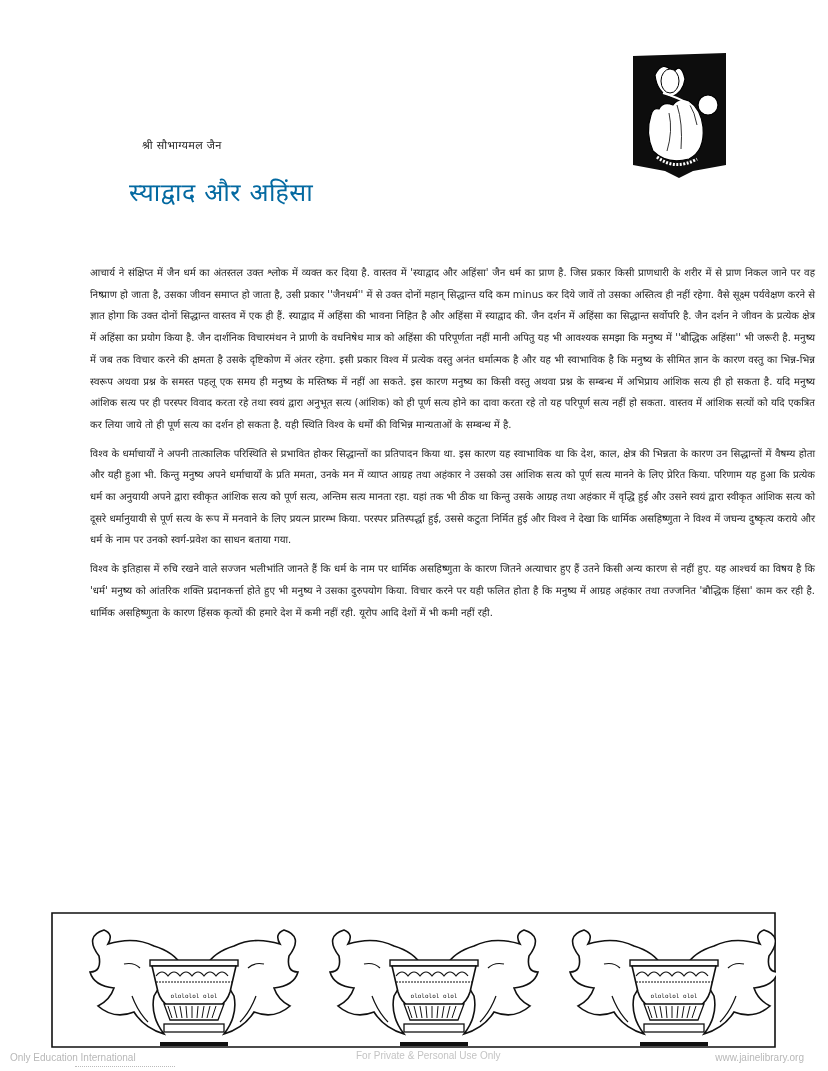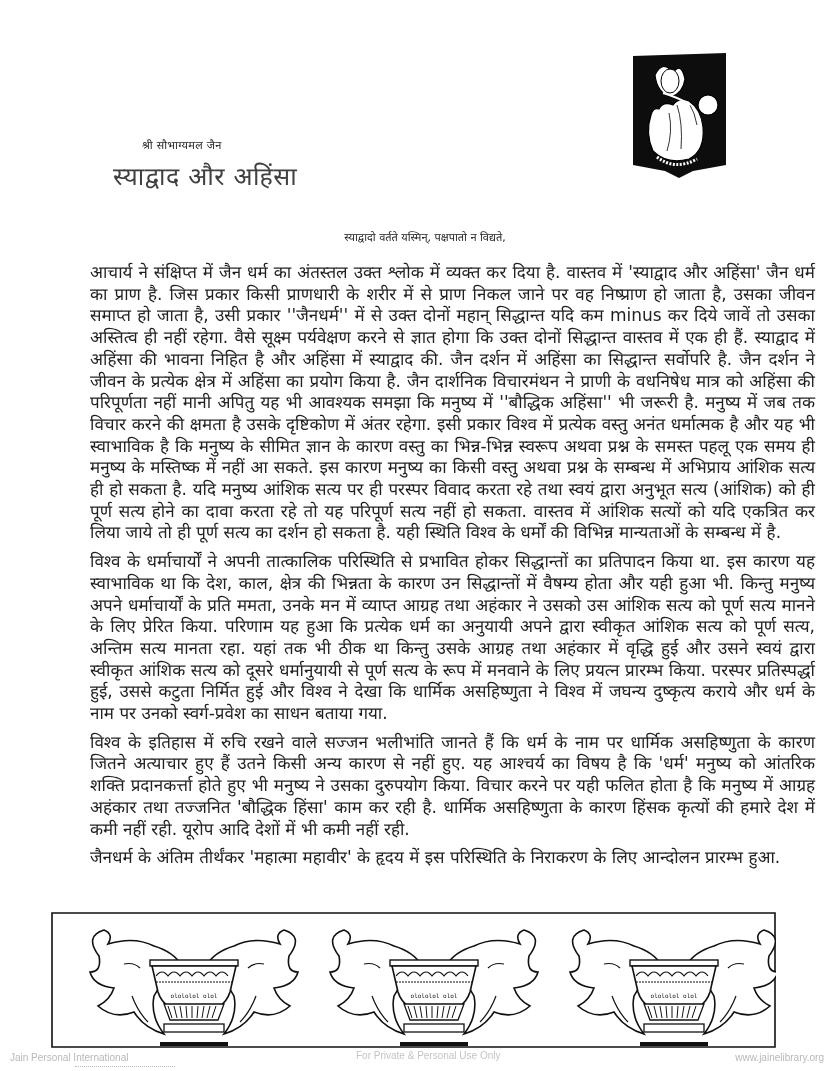--- a/index.html
+++ b/index.html
@@ -8,49 +8,49 @@
     overflow: hidden; color: #1a1a1a;
     font-family: "DejaVu Sans", sans-serif;
   }
   .byline {
     position: absolute; left: 113px; top: 137px; font-size: 11px; color: #222;
     letter-spacing: 0.3px;
     margin-left: 29px;
   }
   .title {
     position: absolute; left: 112px; top: 157px; font-size: 25px; font-weight: normal;
-    color: #404040; letter-spacing: 0.5px; margin: 1px;
+    color: #0369a1; letter-spacing: 0.5px; margin: 17px;
   }
   .emblem {
     position: absolute; left: 633px; top: 53px; width: 93px; height: 125px;
   }
   .verse {
     position: absolute; left: 200px; top: 229px; width: 450px; text-align: center;
     font-size: 11px; line-height: 18px; color: #222;
   }
   .verse div { white-space: nowrap; }
   .body-text {
     position: absolute; left: 90px; top: 262px; width: 725px;
-    font-size: 17px; line-height: 21.7px; color: #1f1f1f;
+    font-size: 10px; line-height: 21.7px; color: #1f1f1f;
   }
   .para { margin: 0 0 7px 0; text-align: justify; text-align-last: left; }
   .border-frame {
     position: absolute; left: 51px; top: 911px; width: 725px; height: 137px;
   }
   .footer-left {
     position: absolute; left: 10px; top: 1052px; font-size: 10px; color: #b8b8b8;
     font-family: "Liberation Sans", sans-serif;
   }
   .footer-mid {
     position: absolute; left: 345px; top: 1050px; font-size: 10px; color: #c4c4c4;
     font-family: "Liberation Sans", sans-serif;
     margin-left: 11px;
   }
   .footer-right {
-    position: absolute; right: 4px; top: 1052px; font-size: 10px; color: #b8b8b8;
+    position: absolute; right: 24px; top: 1052px; font-size: 10px; color: #b8b8b8;
     font-family: "Liberation Sans", sans-serif;
   }
   .faint-bottom {
     position: absolute; left: 75px; top: 1066px; width: 100px; height: 3px;
     border-top: 1px dotted #bbb;
   }
 </style>
 </head>
 <body>
 
@@ -70,28 +70,26 @@
     <path d="M18 62 Q12 80 20 98 Q34 112 56 106 Q72 98 70 74 Q68 56 56 48 Q46 44 40 52 Q30 48 26 56 Q20 54 18 62 Z" fill="#ffffff" stroke="#000" stroke-width="1.2"></path>
     <path d="M44 52 Q50 70 48 96" fill="none" stroke="#000" stroke-width="0.8"></path>
     <path d="M36 60 Q40 78 34 98" fill="none" stroke="#000" stroke-width="0.8"></path>
     <path d="M56 50 Q62 60 64 72" fill="none" stroke="#000" stroke-width="0.8"></path>
     <path d="M30 40 Q44 44 58 52" fill="none" stroke="#fff" stroke-width="2"></path>
 
     <path d="M24 104 Q42 118 64 106" fill="none" stroke="#fff" stroke-width="3" stroke-dasharray="2 1.5"></path>
   </svg>
 
   <div class="verse">
-    <div>स्याद्वादो वर्तते यस्मिन्, पक्षपातो न विद्यते,</div>
   </div>
 
   <div class="body-text">
     <p class="para">आचार्य ने संक्षिप्त में जैन धर्म का अंतस्तल उक्त श्लोक में व्यक्त कर दिया है. वास्तव में 'स्याद्वाद और अहिंसा' जैन धर्म का प्राण है. जिस प्रकार किसी प्राणधारी के शरीर में से प्राण निकल जाने पर वह निष्प्राण हो जाता है, उसका जीवन समाप्त हो जाता है, उसी प्रकार ''जैनधर्म'' में से उक्त दोनों महान् सिद्धान्त यदि कम minus कर दिये जावें तो उसका अस्तित्व ही नहीं रहेगा. वैसे सूक्ष्म पर्यवेक्षण करने से ज्ञात होगा कि उक्त दोनों सिद्धान्त वास्तव में एक ही हैं. स्याद्वाद में अहिंसा की भावना निहित है और अहिंसा में स्याद्वाद की. जैन दर्शन में अहिंसा का सिद्धान्त सर्वोपरि है. जैन दर्शन ने जीवन के प्रत्येक क्षेत्र में अहिंसा का प्रयोग किया है. जैन दार्शनिक विचारमंथन ने प्राणी के वधनिषेध मात्र को अहिंसा की परिपूर्णता नहीं मानी अपितु यह भी आवश्यक समझा कि मनुष्य में ''बौद्धिक अहिंसा'' भी जरूरी है. मनुष्य में जब तक विचार करने की क्षमता है उसके दृष्टिकोण में अंतर रहेगा. इसी प्रकार विश्व में प्रत्येक वस्तु अनंत धर्मात्मक है और यह भी स्वाभाविक है कि मनुष्य के सीमित ज्ञान के कारण वस्तु का भिन्न-भिन्न स्वरूप अथवा प्रश्न के समस्त पहलू एक समय ही मनुष्य के मस्तिष्क में नहीं आ सकते. इस कारण मनुष्य का किसी वस्तु अथवा प्रश्न के सम्बन्ध में अभिप्राय आंशिक सत्य ही हो सकता है. यदि मनुष्य आंशिक सत्य पर ही परस्पर विवाद करता रहे तथा स्वयं द्वारा अनुभूत सत्य (आंशिक) को ही पूर्ण सत्य होने का दावा करता रहे तो यह परिपूर्ण सत्य नहीं हो सकता. वास्तव में आंशिक सत्यों को यदि एकत्रित कर लिया जाये तो ही पूर्ण सत्य का दर्शन हो सकता है. यही स्थिति विश्व के धर्मों की विभिन्न मान्यताओं के सम्बन्ध में है.</p>
     <p class="para">विश्व के धर्माचार्यों ने अपनी तात्कालिक परिस्थिति से प्रभावित होकर सिद्धान्तों का प्रतिपादन किया था. इस कारण यह स्वाभाविक था कि देश, काल, क्षेत्र की भिन्नता के कारण उन सिद्धान्तों में वैषम्य होता और यही हुआ भी. किन्तु मनुष्य अपने धर्माचार्यों के प्रति ममता, उनके मन में व्याप्त आग्रह तथा अहंकार ने उसको उस आंशिक सत्य को पूर्ण सत्य मानने के लिए प्रेरित किया. परिणाम यह हुआ कि प्रत्येक धर्म का अनुयायी अपने द्वारा स्वीकृत आंशिक सत्य को पूर्ण सत्य, अन्तिम सत्य मानता रहा. यहां तक भी ठीक था किन्तु उसके आग्रह तथा अहंकार में वृद्धि हुई और उसने स्वयं द्वारा स्वीकृत आंशिक सत्य को दूसरे धर्मानुयायी से पूर्ण सत्य के रूप में मनवाने के लिए प्रयत्न प्रारम्भ किया. परस्पर प्रतिस्पर्द्धा हुई, उससे कटुता निर्मित हुई और विश्व ने देखा कि धार्मिक असहिष्णुता ने विश्व में जघन्य दुष्कृत्य कराये और धर्म के नाम पर उनको स्वर्ग-प्रवेश का साधन बताया गया.</p>
     <p class="para">विश्व के इतिहास में रुचि रखने वाले सज्जन भलीभांति जानते हैं कि धर्म के नाम पर धार्मिक असहिष्णुता के कारण जितने अत्याचार हुए हैं उतने किसी अन्य कारण से नहीं हुए. यह आश्चर्य का विषय है कि 'धर्म' मनुष्य को आंतरिक शक्ति प्रदानकर्त्ता होते हुए भी मनुष्य ने उसका दुरुपयोग किया. विचार करने पर यही फलित होता है कि मनुष्य में आग्रह अहंकार तथा तज्जनित 'बौद्धिक हिंसा' काम कर रही है. धार्मिक असहिष्णुता के कारण हिंसक कृत्यों की हमारे देश में कमी नहीं रही. यूरोप आदि देशों में भी कमी नहीं रही.</p>
-    <p class="para">जैनधर्म के अंतिम तीर्थंकर 'महात्मा महावीर' के हृदय में इस परिस्थिति के निराकरण के लिए आन्दोलन प्रारम्भ हुआ.</p>
   </div>
 
   <svg class="border-frame" viewBox="0 0 725 137">
     <defs>
       <g id="urn">
 
         <path d="M-95 40 Q-110 20 -90 14 Q-80 18 -86 28 Q-60 20 -40 30 Q-20 36 -12 50 Q-30 60 -40 80 Q-44 100 -30 118 Q-50 112 -60 96 Q-80 104 -96 90 Q-84 84 -80 72 Q-100 70 -104 56 Q-92 56 -95 40 Z" fill="#fff" stroke="#111" stroke-width="1.6"></path>
         <path d="M-70 48 Q-60 46 -54 52" fill="none" stroke="#111" stroke-width="1.2"></path>
         <path d="M-62 80 Q-56 96 -46 106" fill="none" stroke="#111" stroke-width="1.2"></path>
 
@@ -109,18 +107,18 @@
         <rect x="-30" y="108" width="60" height="8" fill="#fff" stroke="#111" stroke-width="1.3"></rect>
         <rect x="-34" y="126" width="68" height="4" fill="#111"></rect>
       </g>
     </defs>
     <path d="M1 2 L724 2 L724 136 L1 136 Z" fill="#fff" stroke="#111" stroke-width="1.6"></path>
     <use href="#urn" x="143" y="5"></use>
     <use href="#urn" x="383" y="5"></use>
     <use href="#urn" x="623" y="5"></use>
   </svg>
 
-  <div class="footer-left">Jain Personal International</div>
+  <div class="footer-left">Only Education International</div>
   <div class="footer-mid">For Private &amp; Personal Use Only</div>
   <div class="footer-right">www.jainelibrary.org</div>
   <div class="faint-bottom"></div>
 
 </div>
 
 </body></html>

